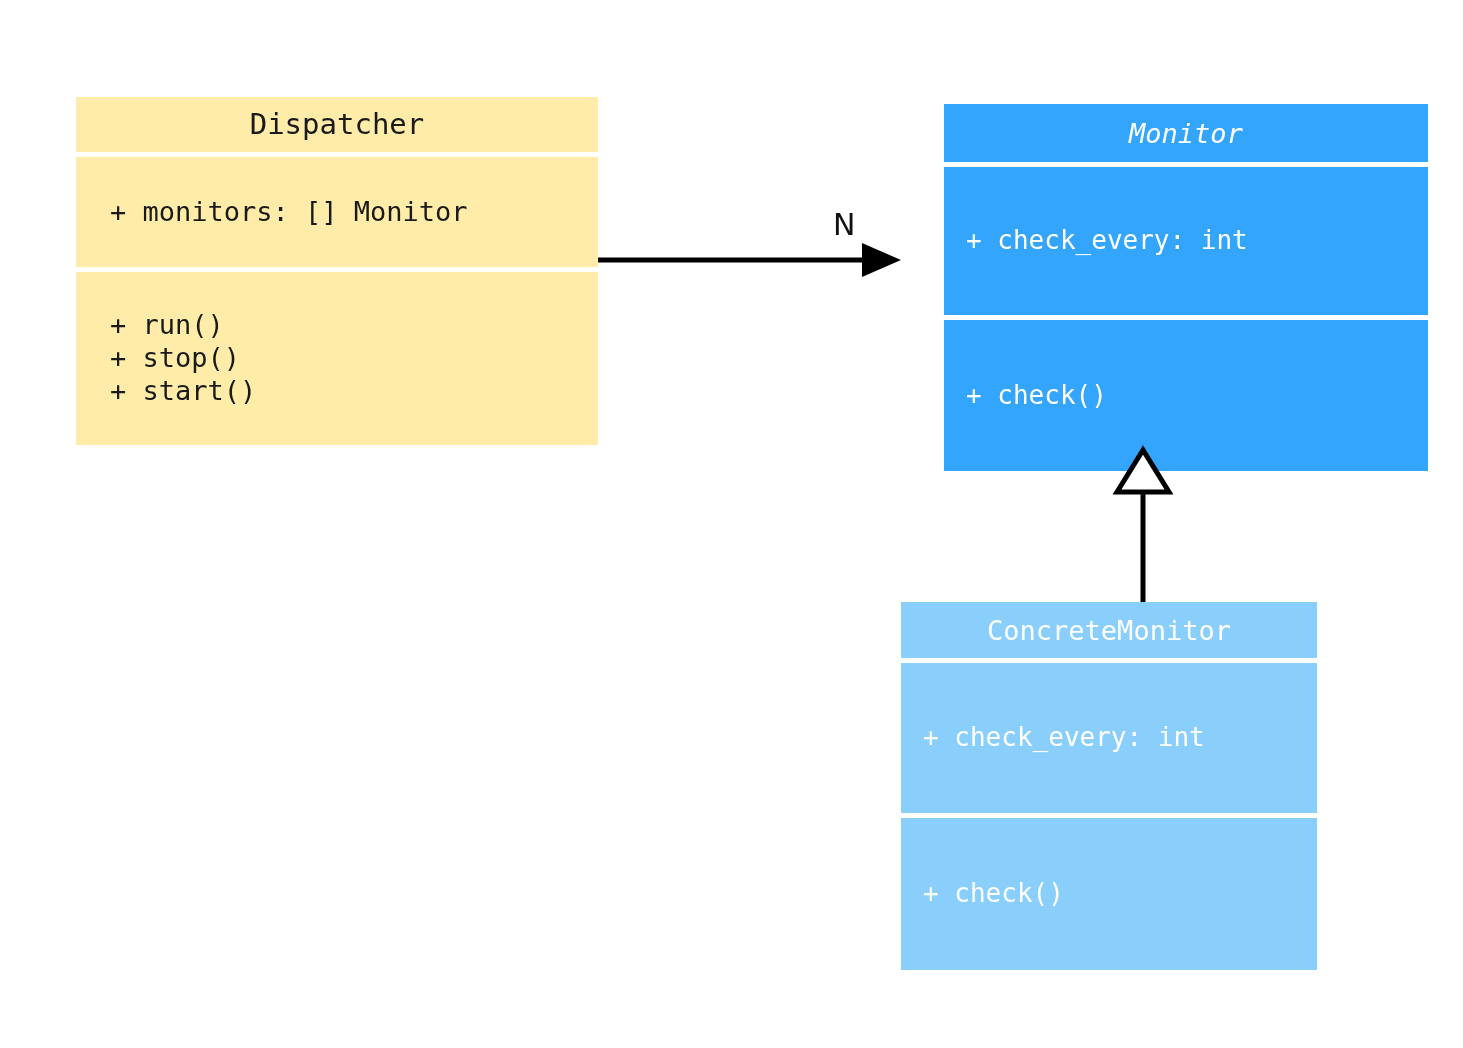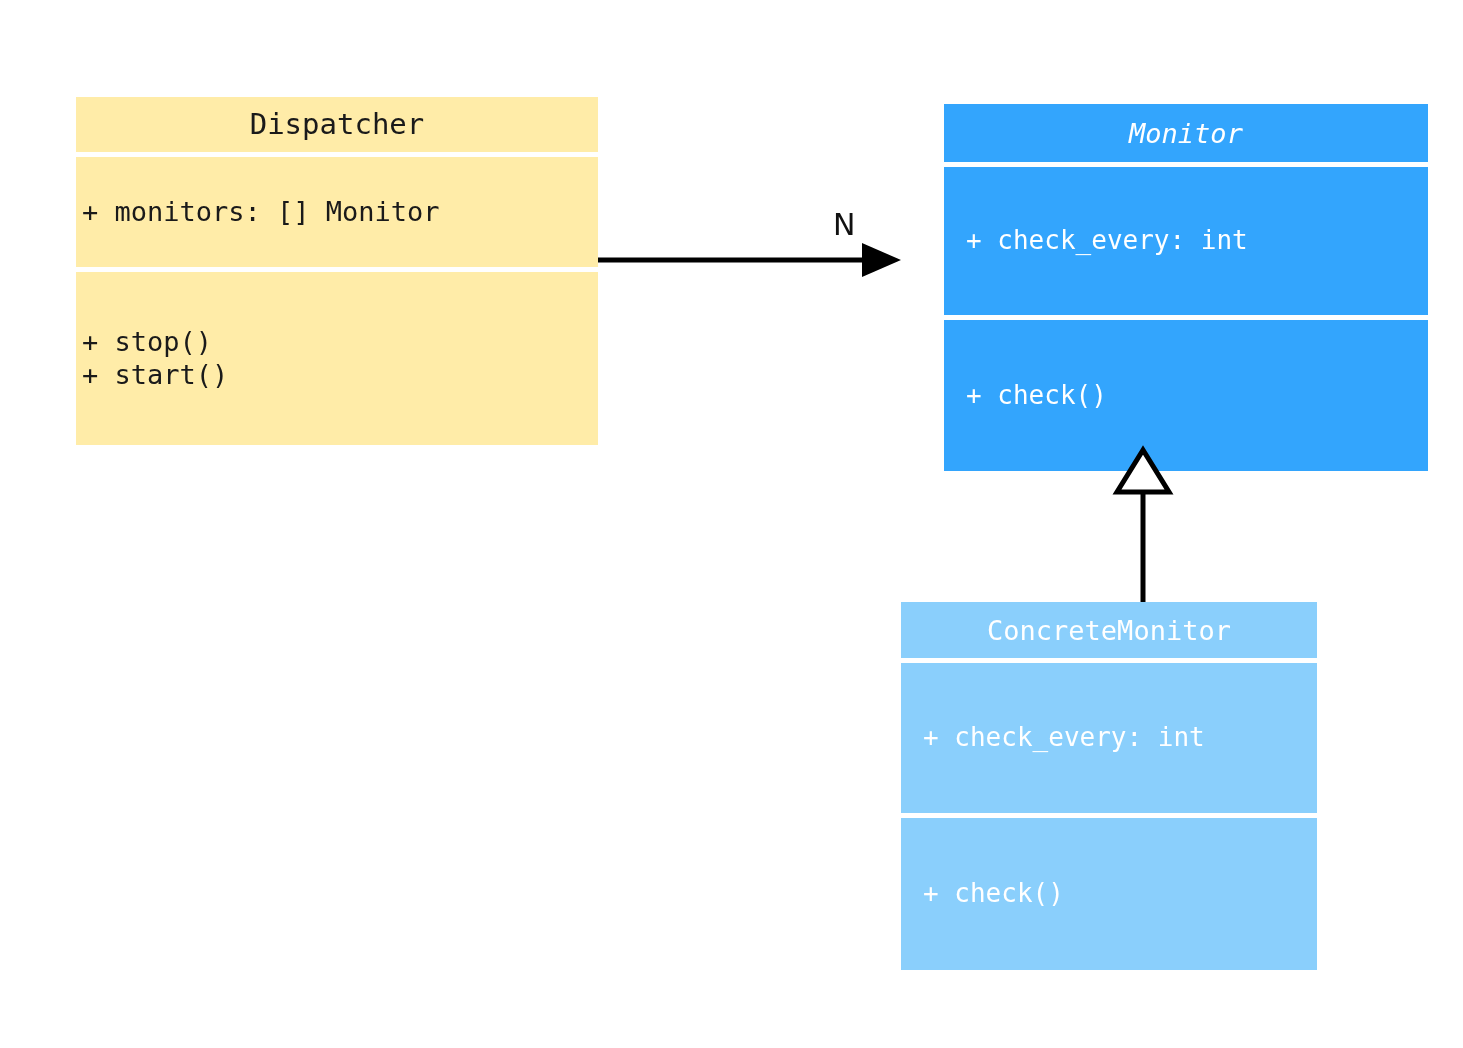--- a/index.html
+++ b/index.html
@@ -59,21 +59,21 @@
   #class-dispatcher .uml-compartment { background: #ffeca8; }
   #class-dispatcher .uml-title {
     color: #1a1a1a;
     font-size: 29px;
     height: 58px;
     margin-top: 20px;
   }
   #class-dispatcher .uml-members {
     color: #1a1a1a;
     font-size: 27px;
-    padding-left: 6px;
+    padding-left: 34px;
   }
   #disp-attrs { height: 117px; }
   #disp-gap-1 { height: 5px; }
   #disp-gap-2 { height: 5px; }
   #disp-methods { height: 183px; }
 
   
   #class-monitor {
     left: 944px;
     top: 77px;
@@ -148,20 +148,21 @@
 <div id="canvas">
 
   <div class="uml-class" id="class-dispatcher">
     <div class="uml-compartment uml-title">Dispatcher</div>
     <div class="compartment-gap" id="disp-gap-1"></div>
     <div class="uml-compartment uml-members" id="disp-attrs">
       <div class="uml-member-line">+ monitors: [] Monitor</div>
     </div>
     <div class="compartment-gap" id="disp-gap-2"></div>
     <div class="uml-compartment uml-members" id="disp-methods">
+      <div class="uml-member-line">+ run()</div>
       <div class="uml-member-line">+ stop()</div>
       <div class="uml-member-line">+ start()</div>
     </div>
   </div>
 
   <div class="uml-class" id="class-monitor">
     <div class="uml-compartment uml-title">Monitor</div>
     <div class="compartment-gap" id="mon-gap-1"></div>
     <div class="uml-compartment uml-members" id="mon-attrs">
       <div class="uml-member-line">+ check_every: int</div>

